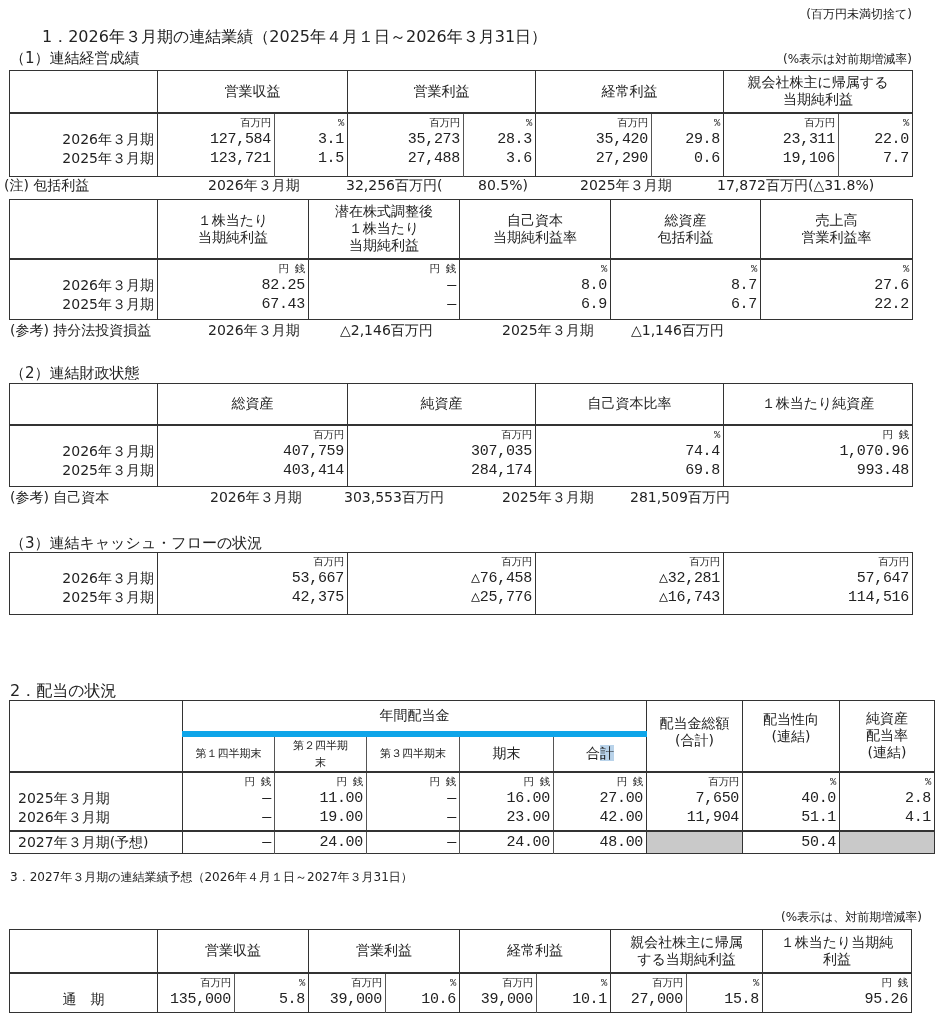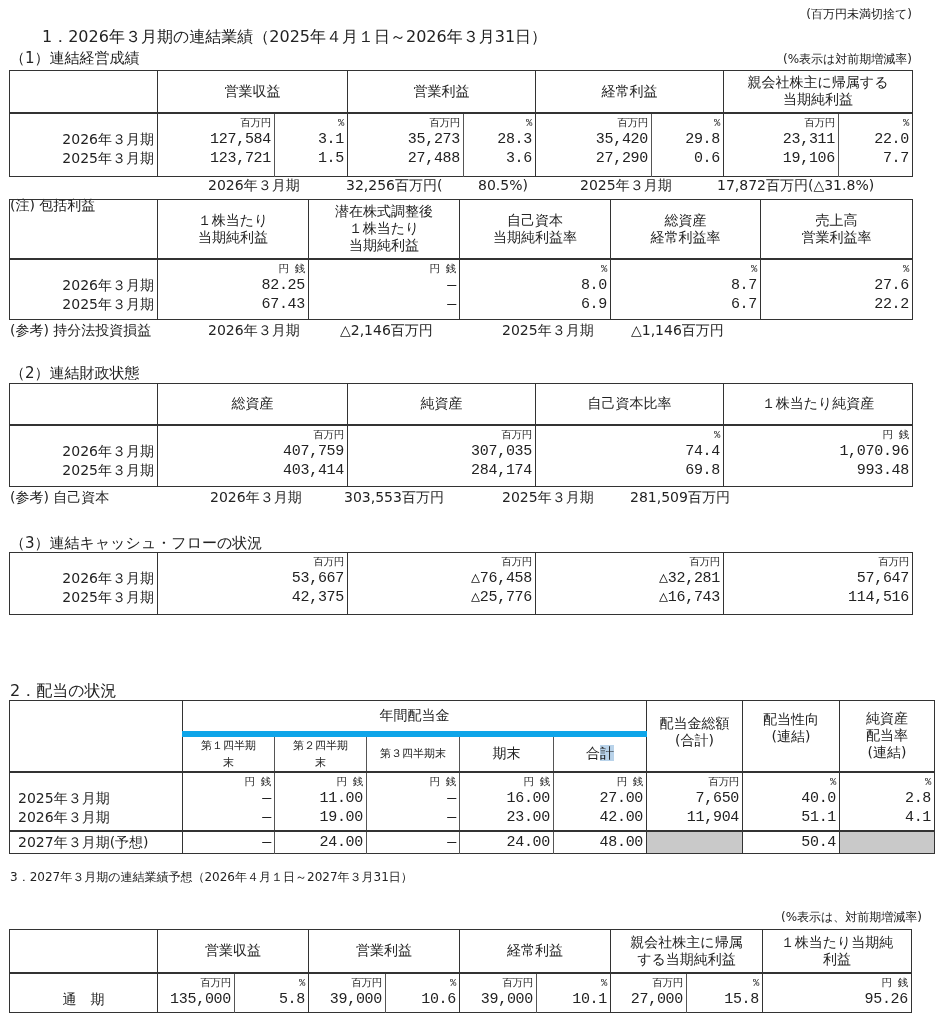--- a/index.html
+++ b/index.html
@@ -101,21 +101,21 @@
     </td>
     <td class="bodycell r num vthin">
       <div class="u">%</div>
       <div>22.0</div>
       <div>7.7</div>
     </td>
   </tr>
 </tbody>
   </table>
 
-<div class="abs t" style="left:10px; top:177px;margin-top:20px;">(注) 包括利益</div>
+<div class="abs t" style="left:4px; top:177px;">(注) 包括利益</div>
 <div class="abs t" style="left:208px; top:177px;">2026年３月期</div>
 <div class="abs t" style="left:346px; top:177px;">32,256百万円(</div>
 <div class="abs t" style="left:478px; top:177px;">80.5%)</div>
 <div class="abs t" style="left:580px; top:177px;">2025年３月期</div>
 <div class="abs t" style="left:717px; top:177px;">17,872百万円(△31.8%)</div>
 
 <table class="grid bd-out" style="left:9px; top:199px; width:903px;">
   <colgroup>
     <col style="width:148px">
       <col style="width:151px">
@@ -135,21 +135,21 @@
           <div>潜在株式調整後</div>
           <div>１株当たり</div>
           <div>当期純利益</div>
         </td>
     <td class="hbot vthick">
           <div>自己資本</div>
           <div>当期純利益率</div>
         </td>
     <td class="hbot vthick">
           <div>総資産</div>
-          <div>経常利益率</div>
+          <div>包括利益</div>
         </td>
     <td class="hbot vthick">
           <div>売上高</div>
           <div>営業利益率</div>
         </td>
   </tr>
   <tr style="height:61px;">
     <td class="bodycell r t">
       <div class="u"></div>
       <div>2026年３月期</div>
@@ -308,21 +308,21 @@
           <div>配当性向</div>
           <div>(連結)</div>
         </td>
     <td rowspan="2" class="hbot vthick">
           <div>純資産</div>
           <div>配当率</div>
           <div>(連結)</div>
         </td>
   </tr>
   <tr class="hdr" style="height:25px;">
-    <td class="hbot vthick xs" style="font-size:11px; padding:0 16px;">第１四半期末</td>
+    <td class="hbot vthick xs" style="font-size:11px; padding:0 10px;">第１四半期末</td>
     <td class="hbot vthin xs" style="font-size:11px; padding:0 16px;">第２四半期末</td>
     <td class="hbot vthin xs" style="font-size:11px; padding:0 1px;">第３四半期末</td>
     <td class="hbot vthin">期末</td>
     <td class="hbot vthin"><span>合</span><span class="sel">計</span></td>
   </tr>
   <tr style="height:59px;">
     <td class="bodycell t" style="text-align:left; padding-left:8px !important;">
       <div class="u"></div>
       <div>2025年３月期</div>
       <div>2026年３月期</div>

